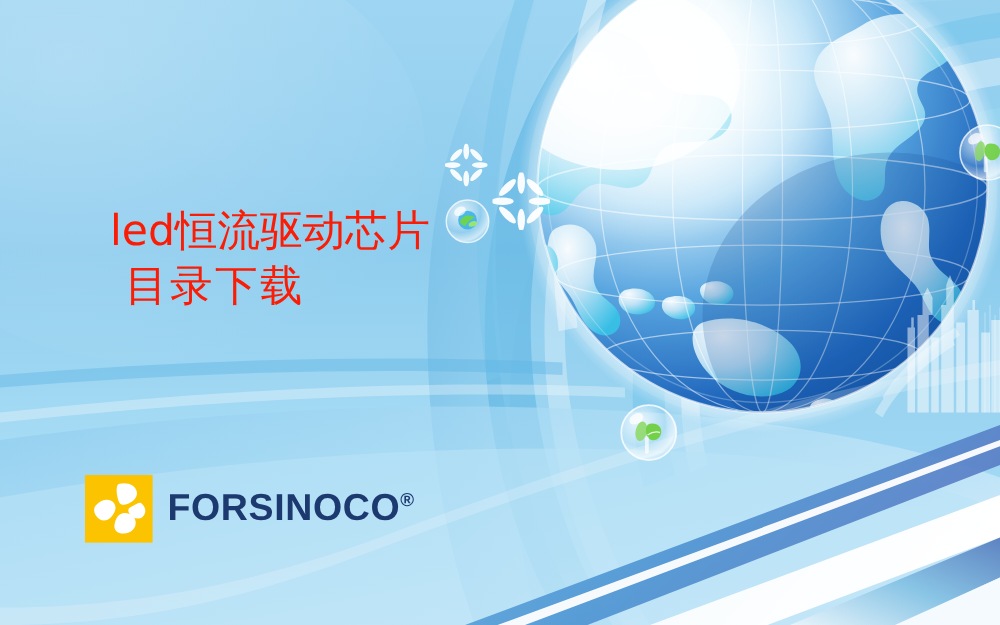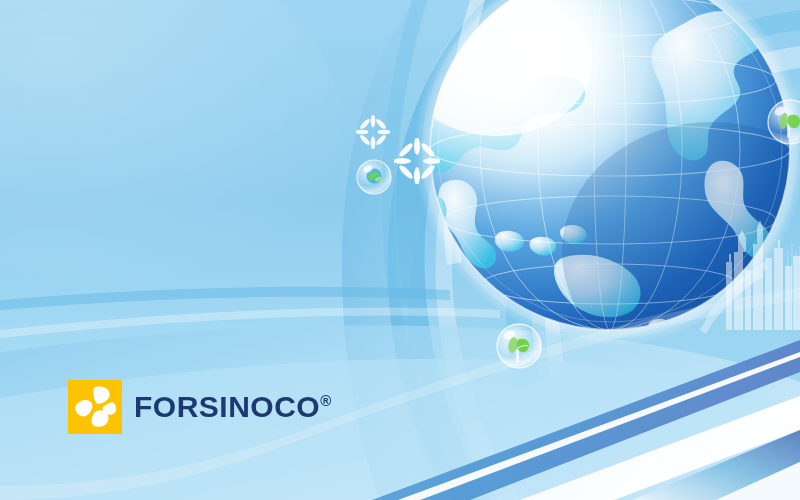--- a/index.html
+++ b/index.html
@@ -384,20 +384,24 @@
       </radialGradient>
     </defs>
     <circle cx="26" cy="26" r="22" fill="url(#bubC)"></circle>
     <circle cx="26" cy="26" r="22" fill="none" stroke="#ffffff" stroke-width="1.3" opacity="0.75"></circle>
     <ellipse cx="20" cy="25" rx="4" ry="8" fill="#8fd96a" opacity="0.85" transform="rotate(10 20 25)"></ellipse>
     <path d="M 27,19 C 34,18 38,23 35,29 C 32,34 25,33 24,27 C 23.5,23 24,19.5 27,19 Z" fill="#6fcf3f" opacity="0.9"></path>
     <rect x="23" y="29" width="3" height="13" rx="1.4" fill="#ffffff" opacity="0.65"></rect>
     <ellipse cx="16" cy="15" rx="6" ry="4" fill="#ffffff" opacity="0.7" transform="rotate(-30 16 15)"></ellipse>
   </svg>
 
+  <div id="headline">
+    <div class="hl-line line1">led恒流驱动芯片</div>
+    <div class="hl-line line2">目录下载</div>
+  </div>
 
   <div id="logo">
     <div id="logo-mark">
       <svg viewBox="0 0 54 54" width="54" height="54">
         <rect x="0" y="0" width="54" height="54" fill="#fcc400"></rect>
         <g fill="#ffffff">
           <path d="M 27.5,7 C 34,5.5 40.5,8 41.5,13.5 C 42.3,18 38,22 32.5,23.5
                    C 30,24.2 28,23.5 27.2,21.5 C 25.8,18 25,13 25.4,10.5 C 25.7,8.4 26.2,7.3 27.5,7 Z"></path>
           <path d="M 45,22.5 C 48.8,25.5 49.5,30.5 46,33.5 C 42.8,36.2 38,34.5 35.5,30.8
                    C 34.2,28.9 34.4,27 36,26 C 38.8,24.3 42.2,22.4 44,22.2 C 44.5,22.15 44.8,22.3 45,22.5 Z"></path>

